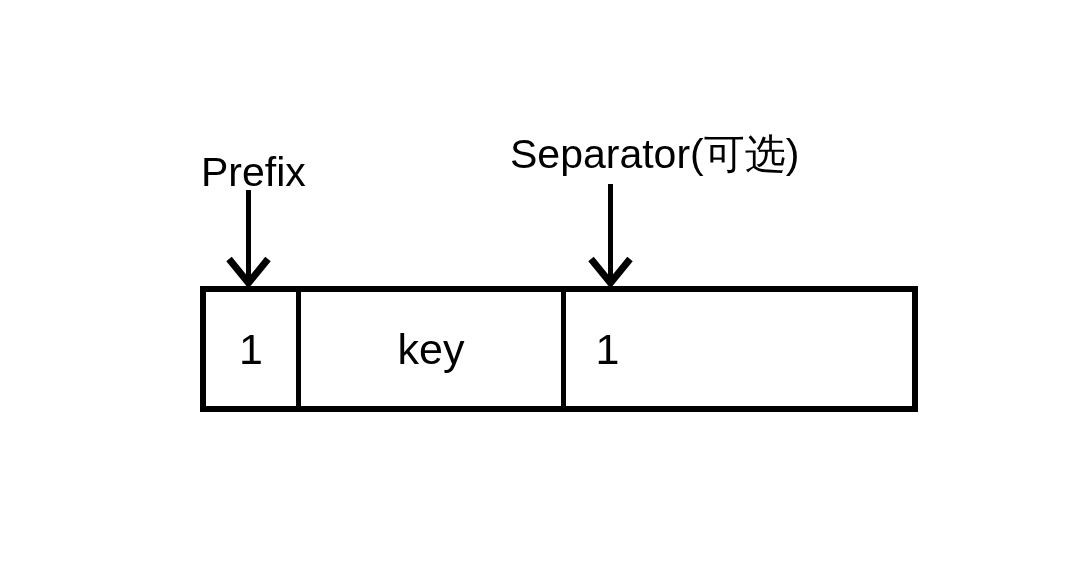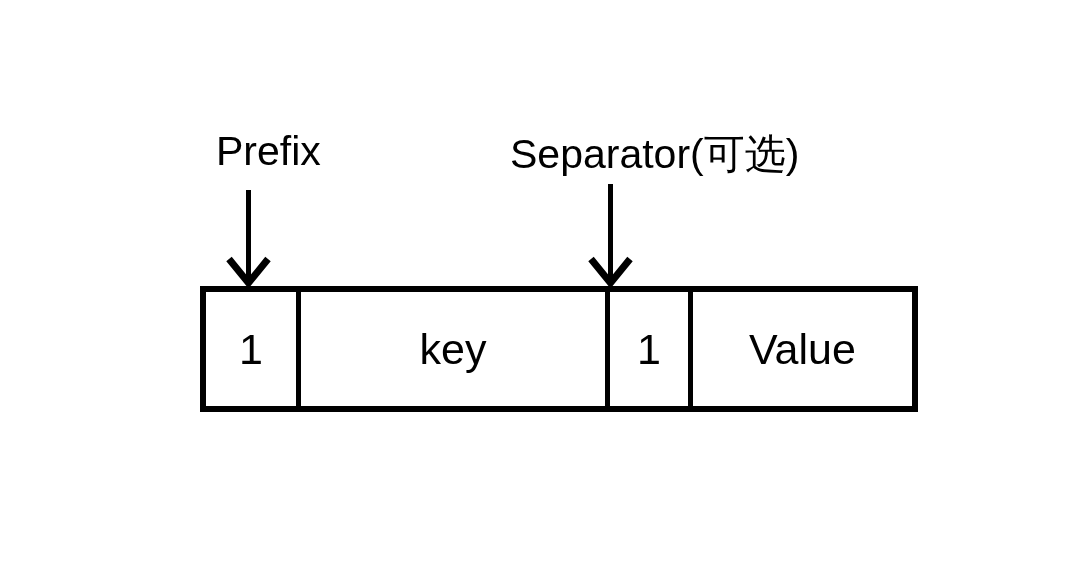--- a/index.html
+++ b/index.html
@@ -27,22 +27,21 @@
     position: absolute;
     white-space: nowrap;
     font-size: 41px;
     line-height: 1;
     font-weight: 400;
     color: #000000;
     letter-spacing: 0px;
   }
   #label-prefix {
     left: 201px;
-    top: 131px;
-    margin-left: 15px;
+    top: 152px;
   }
   #label-separator {
     left: 510px;
     top: 134px;
     text-align: center;
   }
 
   
   #arrow-layer {
     position: absolute;
@@ -76,21 +75,21 @@
     font-size: 43px;
     line-height: 1;
     color: #000000;
     border-right: 5px solid #000000;
     overflow: hidden;
   }
   .packet-cell:last-child {
     border-right: 0;
   }
   #cell-prefix   { width: 95px;  }
-  #cell-key      { width: 309px; }
+  #cell-key      { width: 265px; }
   #cell-separator{ width: 83px;  }
   #cell-value    { flex: 1 1 auto; }
 </style>
 </head>
 <body>
 
 <div id="canvas">
 
   <div class="annot-label" id="label-prefix">Prefix</div>
 
@@ -109,16 +108,15 @@
     </g>
   </svg>
 
   <div id="packet-row">
     <div class="packet-cell" id="cell-prefix">1</div>
 
     <div class="packet-cell" id="cell-key">key</div>
 
     <div class="packet-cell" id="cell-separator">1</div>
 
-    <div class="packet-cell" id="cell-value">Value</div>
   </div>
 
 </div>
 
 </body></html>

